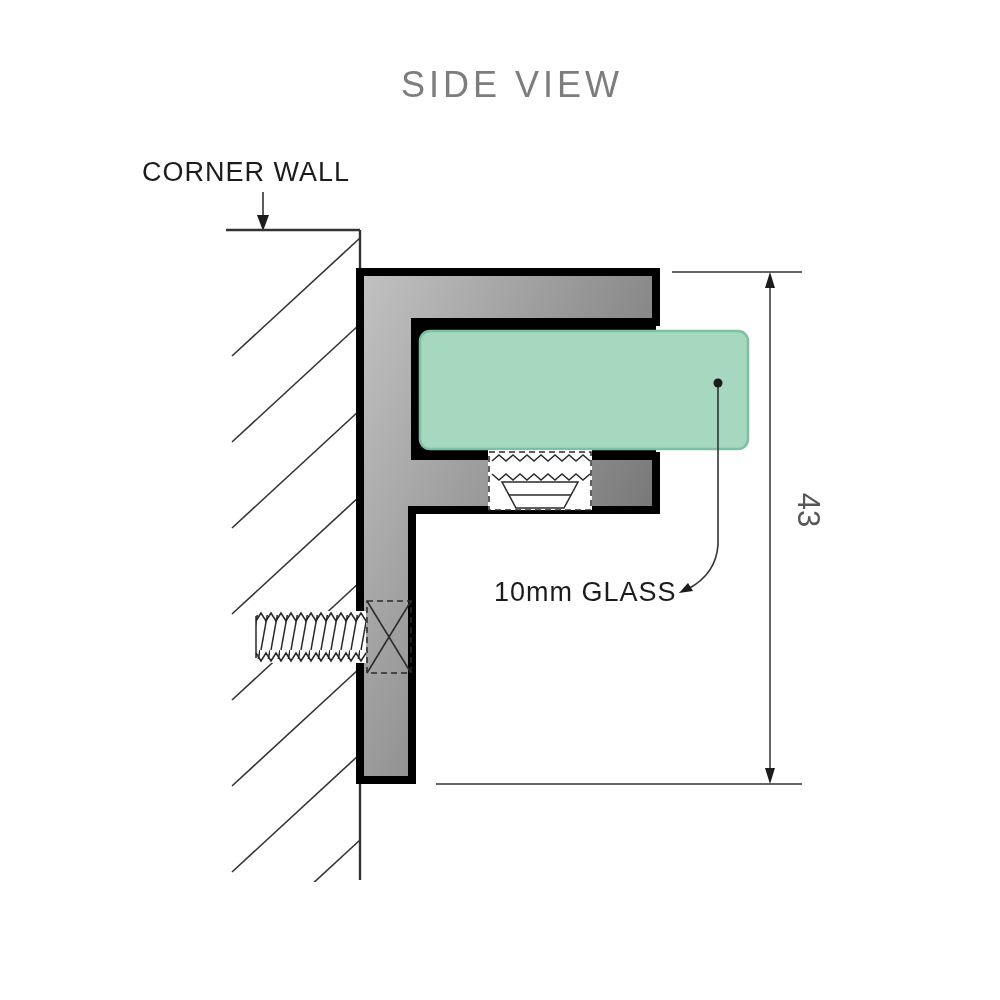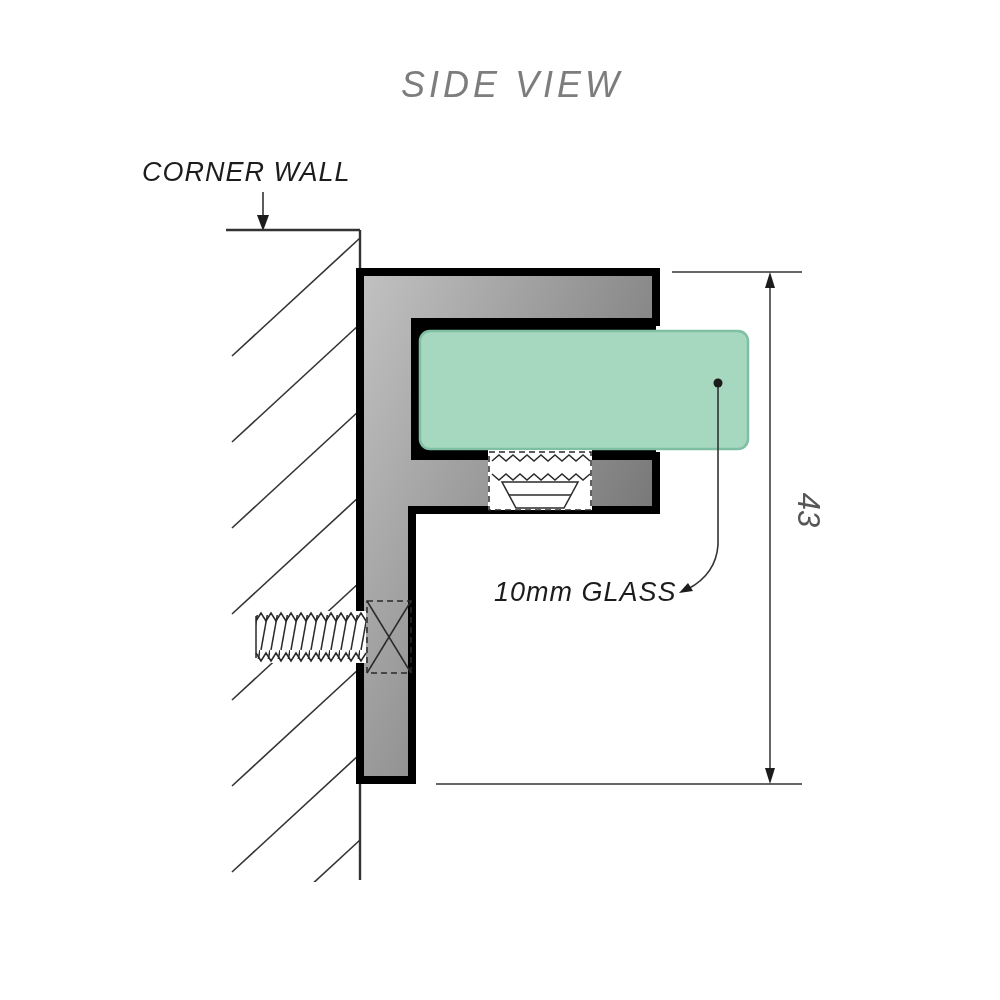--- a/index.html
+++ b/index.html
@@ -8,21 +8,20 @@
     width: 1000px;
     height: 1000px;
     background: var(--background, #ffffff);
   }
   .stage {
     width: 1000px;
     height: 1000px;
     position: relative;
     font-family: "Liberation Sans", sans-serif;
     background: var(--background, #ffffff);
-    font-style: italic;
   }
   svg { display: block; }
 
   .title-text {
     fill: var(--title, #7d7d7d);
     font-size: 36px;
     letter-spacing: 4px;
     font-family: "Liberation Sans", sans-serif;
   }
   .label-text {

